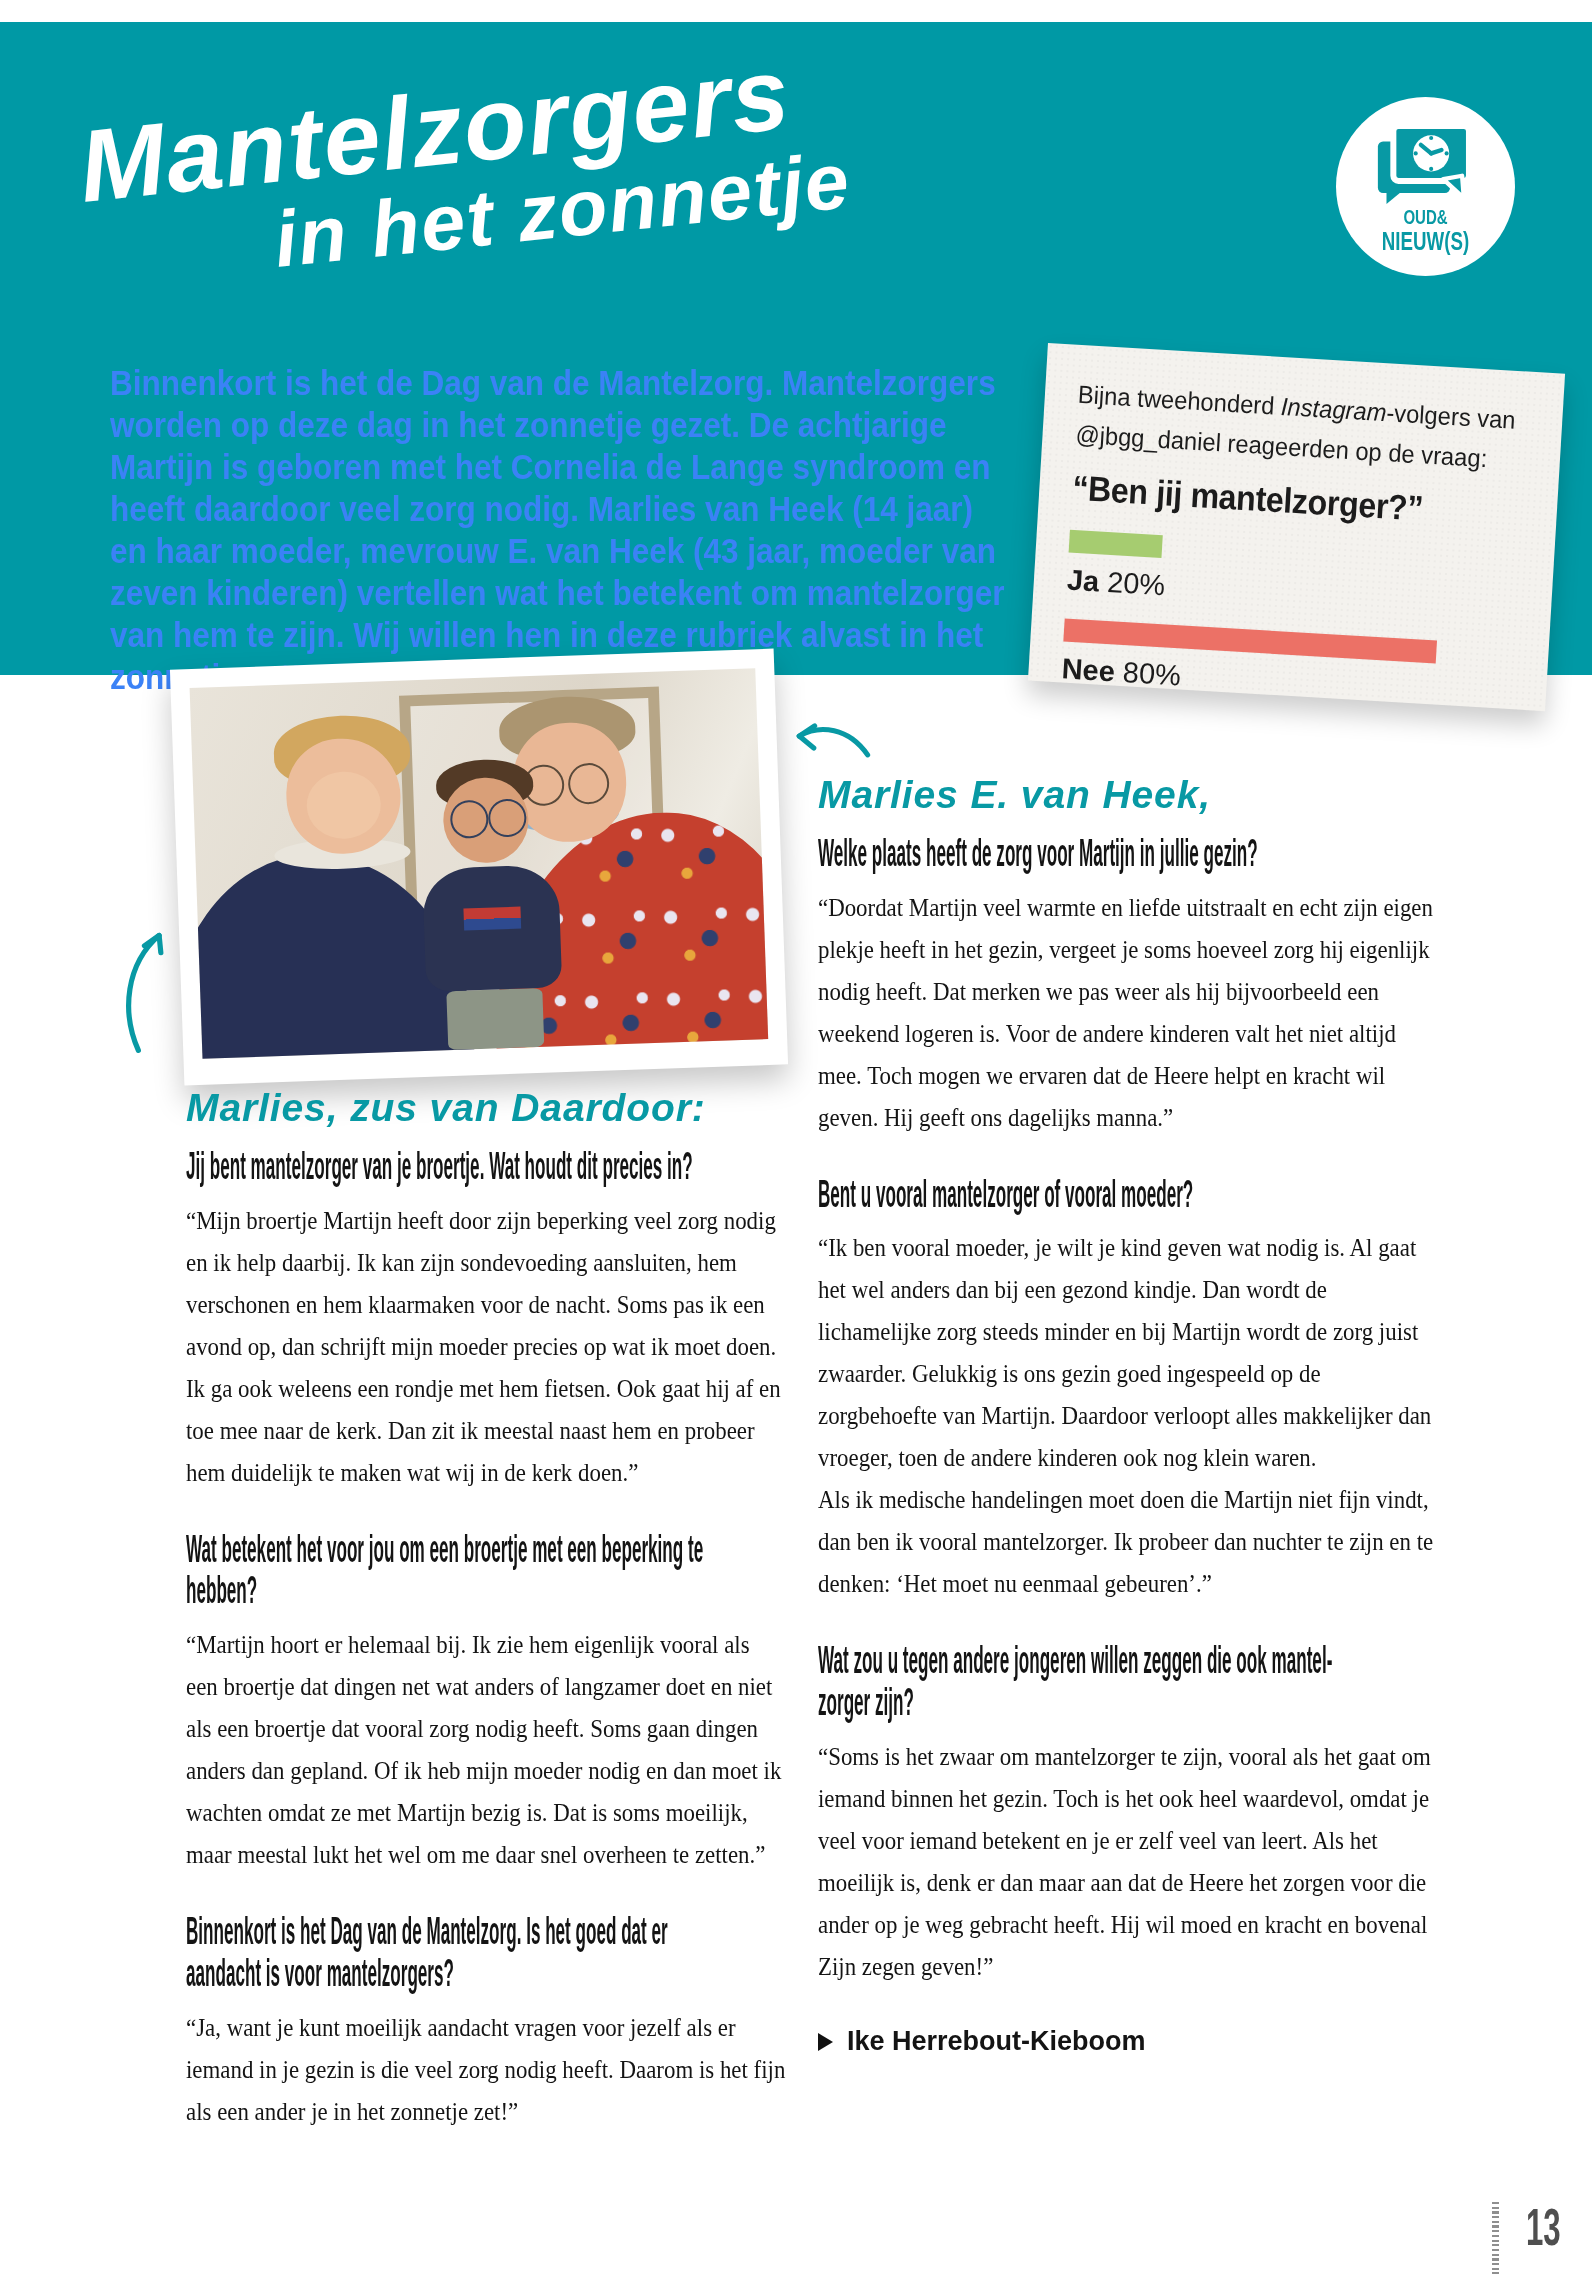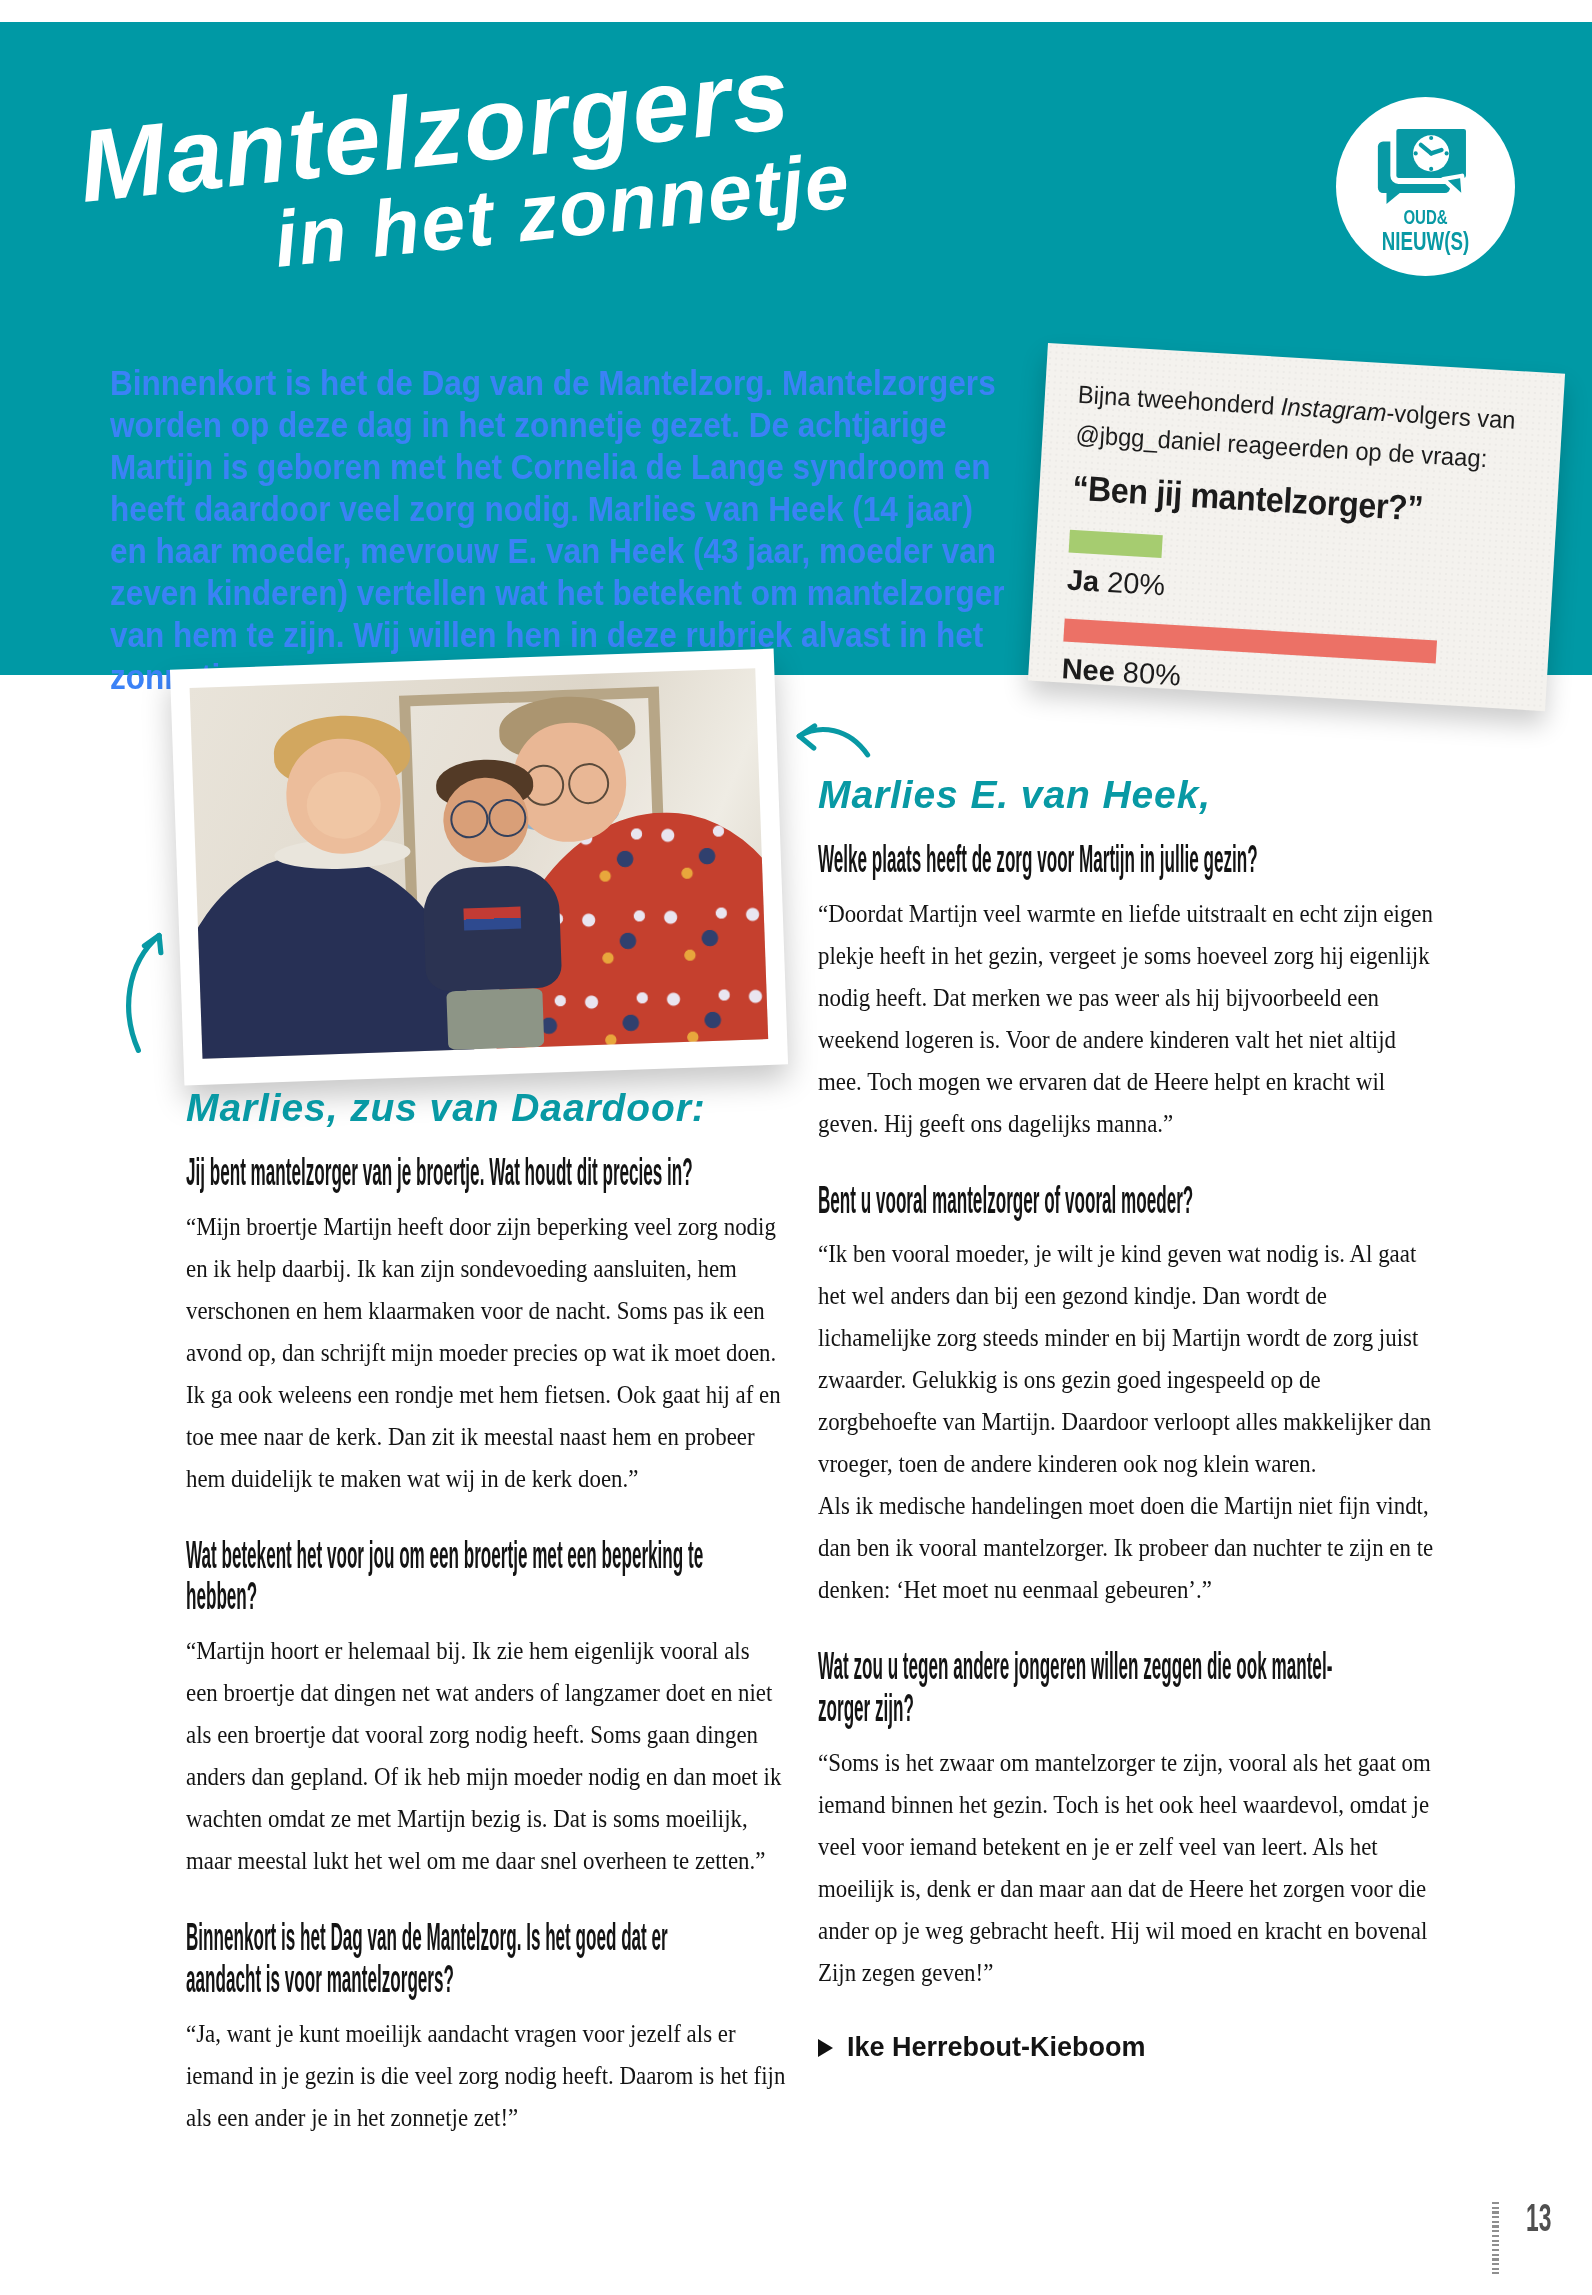--- a/index.html
+++ b/index.html
@@ -74,35 +74,35 @@
   .w-gl-r{right:26.5%;top:24%;width:6.5%;height:10%;border:2.6px solid #5a4a3a;border-radius:50%;}
 
   
   .col{position:absolute;color:#141414;}
   .col-left{left:186px;top:1086px;width:600px;}
   .col-right{left:818px;top:773px;width:623px;}
   .speaker{color:#0899A4;font-style:italic;font-weight:800;font-size:39px;line-height:1.15;letter-spacing:0.9px;}
   .question{font-weight:800;font-size:38px;line-height:1.1;margin-top:35px;margin-bottom:12px;
             letter-spacing:0;white-space:pre-line;}
   .question .sq{--sx:.45;}
-  .q-first{margin-top:21px;}
+  .q-first{margin-top:15px;}
   .answer{font-family:"Liberation Serif",serif;font-size:26px;line-height:42px;white-space:pre-line;}
   .answer .sq{--sx:.88;}
   .author{margin-top:38px;display:flex;align-items:center;font-weight:800;font-size:27px;}
   .tri{width:0;height:0;border-left:15.5px solid #111;border-top:9.5px solid transparent;
        border-bottom:9.5px solid transparent;margin-right:14px;}
 
   
   .arrow{position:absolute;}
   .arrow path,.arrow polyline{fill:none;stroke:#0899A4;stroke-width:6;stroke-linecap:round;stroke-linejoin:round;}
 
   
   .pageno-dashes{position:absolute;left:1492px;top:2202px;width:7px;height:72px;
                  background:repeating-linear-gradient(#8f8f8f 0 2.2px,transparent 2.2px 4.7px);}
-  .pageno{position:absolute;left:1526px;top:2197px;color:#4f4f4f;font-weight:800;font-size:38px;width:52px;}
+  .pageno{position:absolute;left:1526px;top:2197px;color:#4f4f4f;font-weight:800;font-size:52px;width:52px;}
   .pageno .sq{--sx:.6;}
 </style>
 </head>
 <body>
 
 <div class="page">
 
   <div class="teal-header"></div>
 
   <div class="mag-title">

